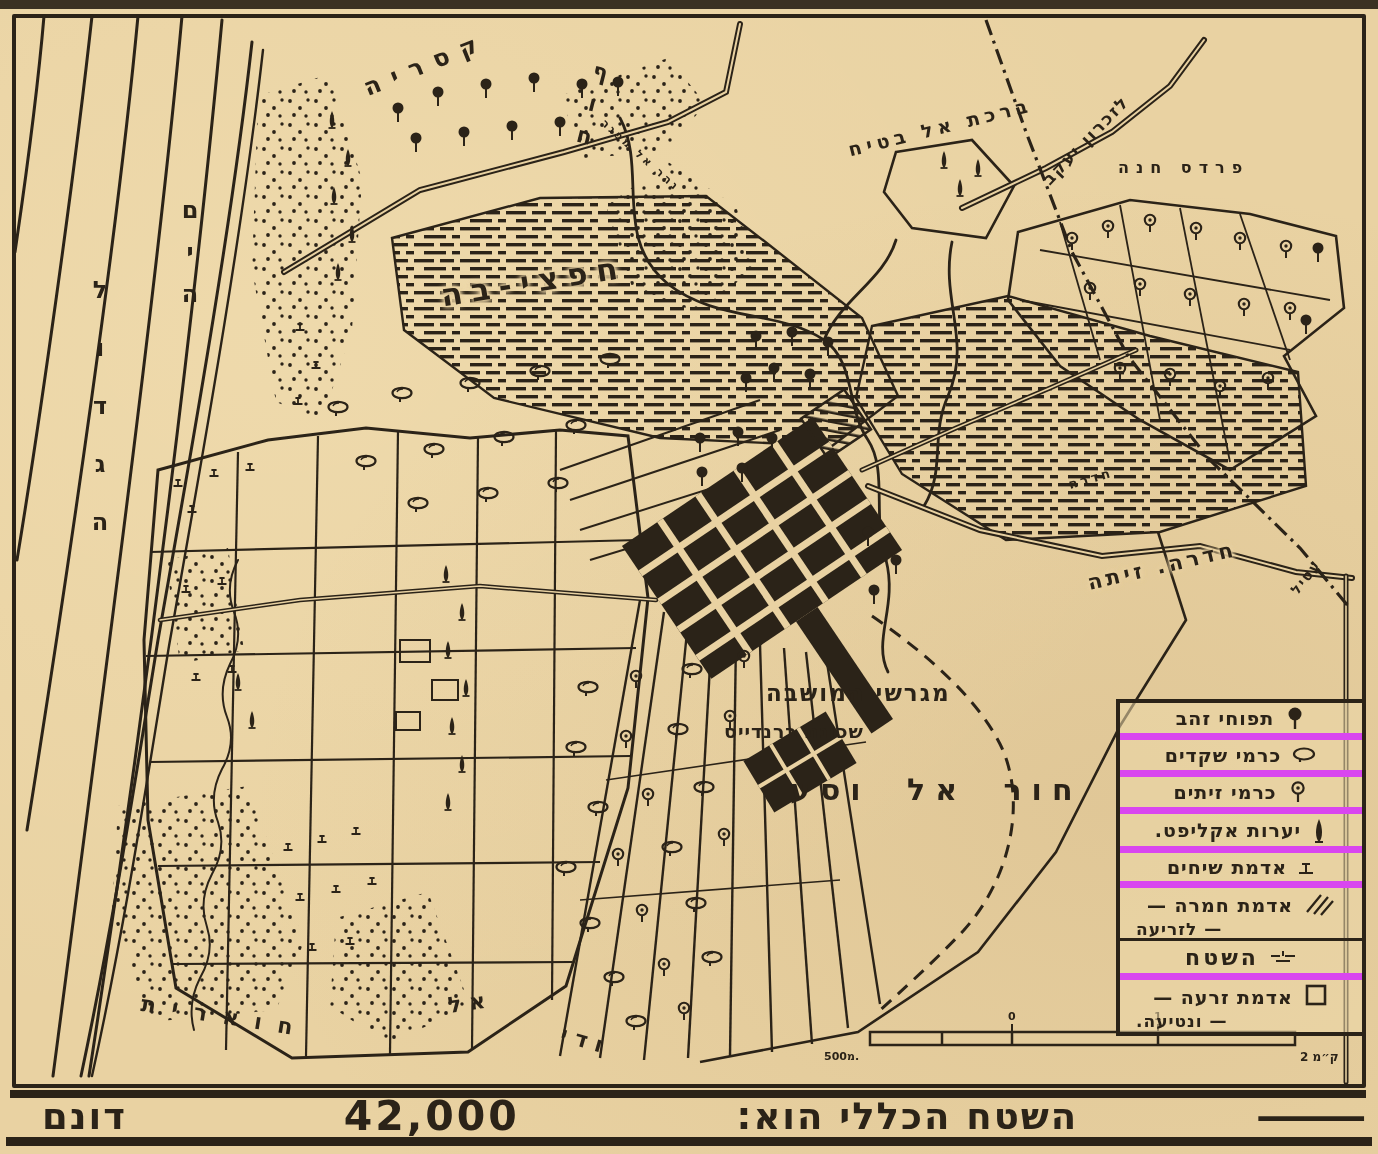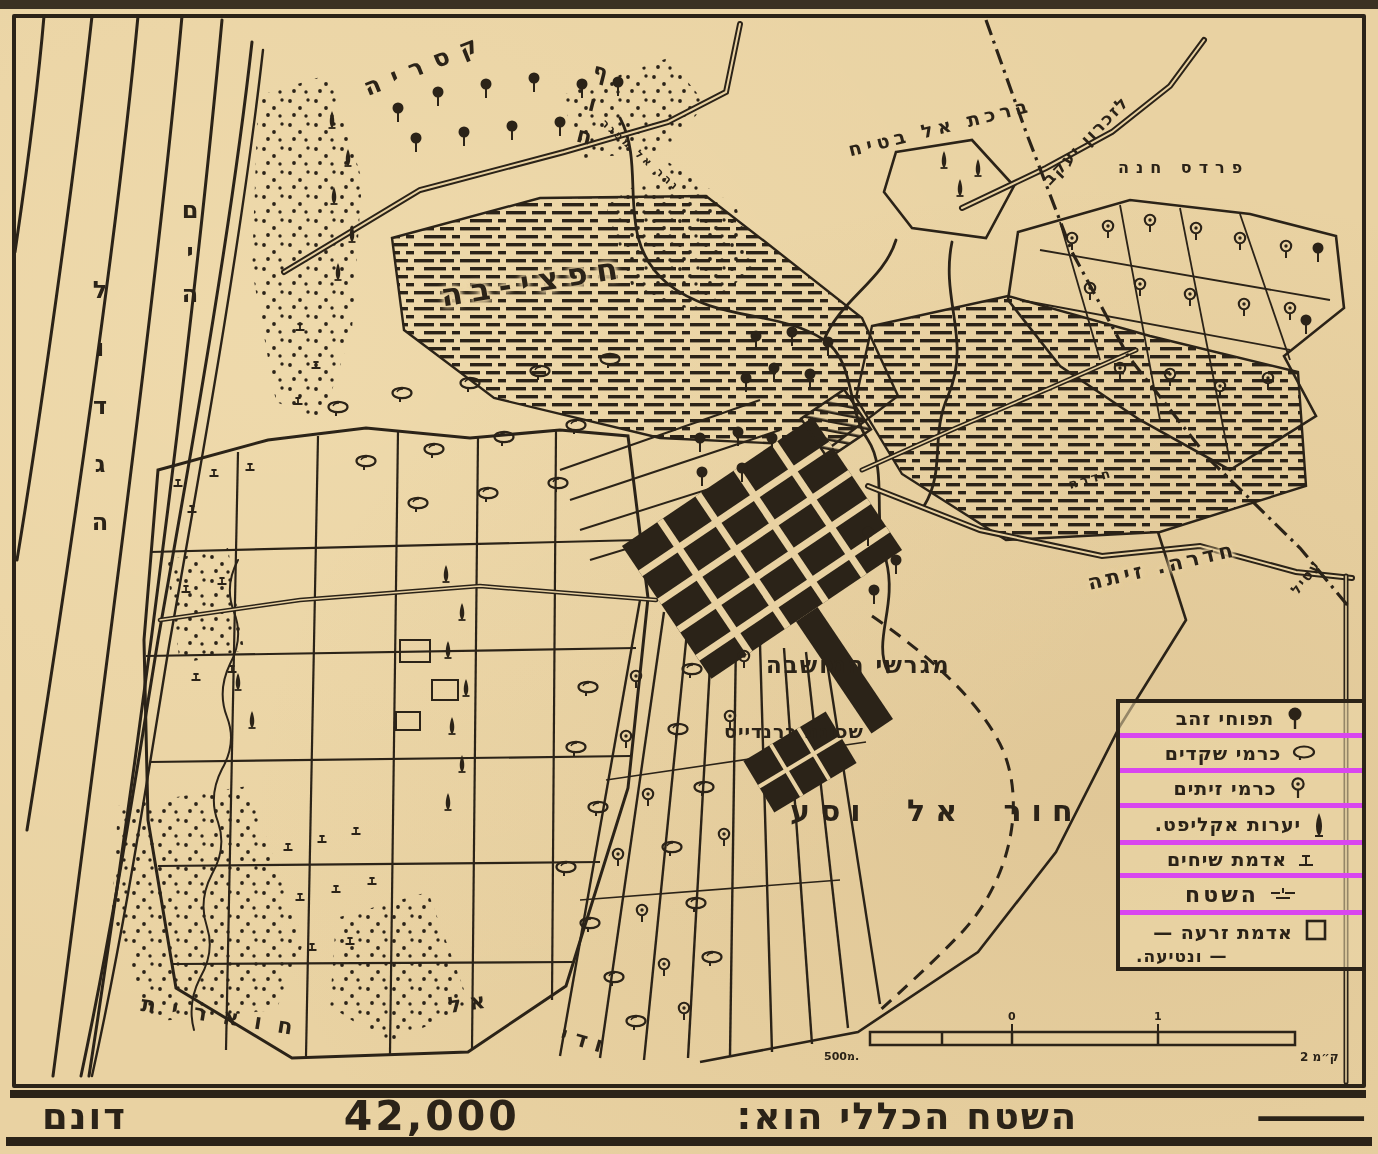--- a/index.html
+++ b/index.html
@@ -12,21 +12,21 @@
     font-family:"DejaVu Sans",sans-serif;color:#2b2318;
   }
   #top-band{position:absolute;left:0;top:0;width:1378px;height:9px;background:#2b2318;opacity:.92}
   #frame{position:absolute;left:12px;top:14px;width:1346px;height:1066px;border:4px solid #2b2318;border-radius:2px}
   #map-svg{position:absolute;left:0;top:0;width:1378px;height:1090px}
   .map-label{position:absolute;font-weight:700;white-space:nowrap;color:#2b2318;transform-origin:center;line-height:1}
   .halo{text-shadow:0 0 5px #e9d2a2,0 0 5px #e9d2a2,0 0 7px #e9d2a2,0 0 7px #e9d2a2}
   .vert{writing-mode:vertical-rl;text-orientation:upright}
   
   #legend{position:absolute;left:1116px;top:699px;width:242px;border:4px solid #2b2318;background:rgba(236,216,170,.55);direction:rtl}
-  .lrow{display:flex;align-items:center;justify-content:center;gap:10px;border-bottom:5px solid #d946ef;font-weight:700;font-size:19px;letter-spacing:1px;padding:0 6px}
+  .lrow{display:flex;align-items:center;justify-content:center;gap:10px;border-bottom:7px solid #d946ef;font-weight:700;font-size:19px;letter-spacing:1px;padding:0 6px}
   .lrow:last-child{border-bottom:none}
   .lrow .sym{flex:0 0 auto;display:flex;align-items:center;justify-content:center}
   .lmulti{display:block;border-bottom:3px solid #2b2318;padding:2px 6px;font-weight:700;font-size:19px;letter-spacing:1px}
   .lmulti .l1{display:flex;align-items:center;justify-content:center;gap:10px}
   .lmulti .l2{text-align:left;font-size:17px;padding-left:10px;margin-top:-1px}
   
   #rule-top{position:absolute;left:10px;top:1090px;width:1356px;height:8px;background:#2b2318}
   #rule-bottom{position:absolute;left:6px;top:1137px;width:1366px;height:9px;background:#2b2318}
   #caption{position:absolute;left:14px;top:1096px;width:1348px;height:40px;display:flex;direction:rtl;align-items:center;justify-content:space-between;padding:0 28px;box-sizing:border-box;font-weight:800;font-size:37px;letter-spacing:2px}
   #caption .dash-span{display:inline-block;transform:scaleX(3.2);font-weight:800}
@@ -351,23 +351,23 @@
 <div class="map-label vert" style="left:580px;top:58px;font-size:22px;letter-spacing:8px;transform:rotate(14deg)">חוף</div>
 <div class="map-label" style="left:360px;top:52px;font-size:24px;letter-spacing:12px;transform:rotate(-22deg)">קסריה</div>
 <div class="map-label" style="left:590px;top:150px;font-size:11px;letter-spacing:3px;transform:rotate(42deg)">נהר אל מפגר</div>
 <div class="map-label halo" style="left:440px;top:266px;font-size:31px;letter-spacing:9px;transform:rotate(-9deg)">חפצי-בה</div>
 <div class="map-label" style="left:846px;top:118px;font-size:19px;letter-spacing:5px;transform:rotate(-14deg)">ברכת אל בטיח</div>
 <div class="map-label" style="left:1028px;top:132px;font-size:17px;letter-spacing:2px;transform:rotate(-46deg)">לזכרון יעקב</div>
 <div class="map-label" style="left:1118px;top:160px;font-size:16px;letter-spacing:7px">פרדס חנה</div>
 <div class="map-label" style="left:1068px;top:472px;font-size:13px;letter-spacing:3px;transform:rotate(-16deg)">חדרה</div>
 <div class="map-label halo" style="left:1086px;top:556px;font-size:21px;letter-spacing:4px;transform:rotate(-13deg)">חדרה. זיתה</div>
 <div class="map-label" style="left:1286px;top:570px;font-size:14px;letter-spacing:2px;transform:rotate(-52deg)">עטיל</div>
-<div class="map-label" style="left:766px;top:654px;font-size:23px;letter-spacing:2px">מגרשי המושבה</div>
+<div class="map-label" style="left:766px;top:682px;font-size:23px;letter-spacing:2px">מגרשי המושבה</div>
 <div class="map-label" style="left:724px;top:722px;font-size:19px;letter-spacing:1px">שכונת ברנדייס</div>
-<div class="map-label" style="left:790px;top:796px;font-size:30px;letter-spacing:10px;word-spacing:16px">חור אל וסע</div>
+<div class="map-label" style="left:790px;top:775px;font-size:30px;letter-spacing:10px;word-spacing:16px">חור אל וסע</div>
 <div class="map-label" style="left:560px;top:1030px;font-size:22px;letter-spacing:8px;transform:rotate(16deg)">ודי</div>
 <div class="map-label" style="left:448px;top:992px;font-size:22px;letter-spacing:8px;transform:rotate(-8deg)">אל</div>
 <div class="map-label" style="left:140px;top:1006px;font-size:22px;letter-spacing:16px;transform:rotate(9deg)">חוארית</div>
 
 <div class="scale-label" style="left:824px;top:1050px">500מ.</div>
 <div class="scale-label" style="left:1008px;top:1010px">0</div>
 <div class="scale-label" style="left:1154px;top:1010px">1</div>
 <div class="scale-label" style="left:1300px;top:1050px;font-size:12px">2 ק״מ</div>
 
 <div id="legend">
@@ -408,20 +408,31 @@
     </span>
     <span>יערות אקליפט.</span>
   </div>
   <div class="lrow" style="height:28px">
     <span class="sym">
       <svg width="18" height="16">
           <path d="M2,14 H16 M9,14 V5 M5,5 H13" stroke="#2b2318" stroke-width="2" fill="none"></path>
         </svg>
     </span>
     <span>אדמת שיחים</span>
+  </div>
+  <div class="lmulti" style="height:46px">
+    <div class="l1">
+      <span class="sym">
+        <svg width="32" height="26">
+            <path d="M4,22 L18,5 M11,24 L25,7 M18,25 L30,11" stroke="#2b2318" stroke-width="2.3" fill="none"></path>
+          </svg>
+      </span>
+      <span>אדמת חמרה —</span>
+    </div>
+    <div class="l2">— לזריעה</div>
   </div>
   <div class="lrow" style="height:32px">
     <span class="sym">
       <svg width="28" height="18">
           <path d="M2,8 H11 M16,8 H26 M7,13 H21 M14,3 V8" stroke="#2b2318" stroke-width="2" fill="none"></path>
         </svg>
     </span>
     <span style="font-size:22px;letter-spacing:3px">השטח</span>
   </div>
   <div class="lmulti" style="height:48px;border-bottom:none">

